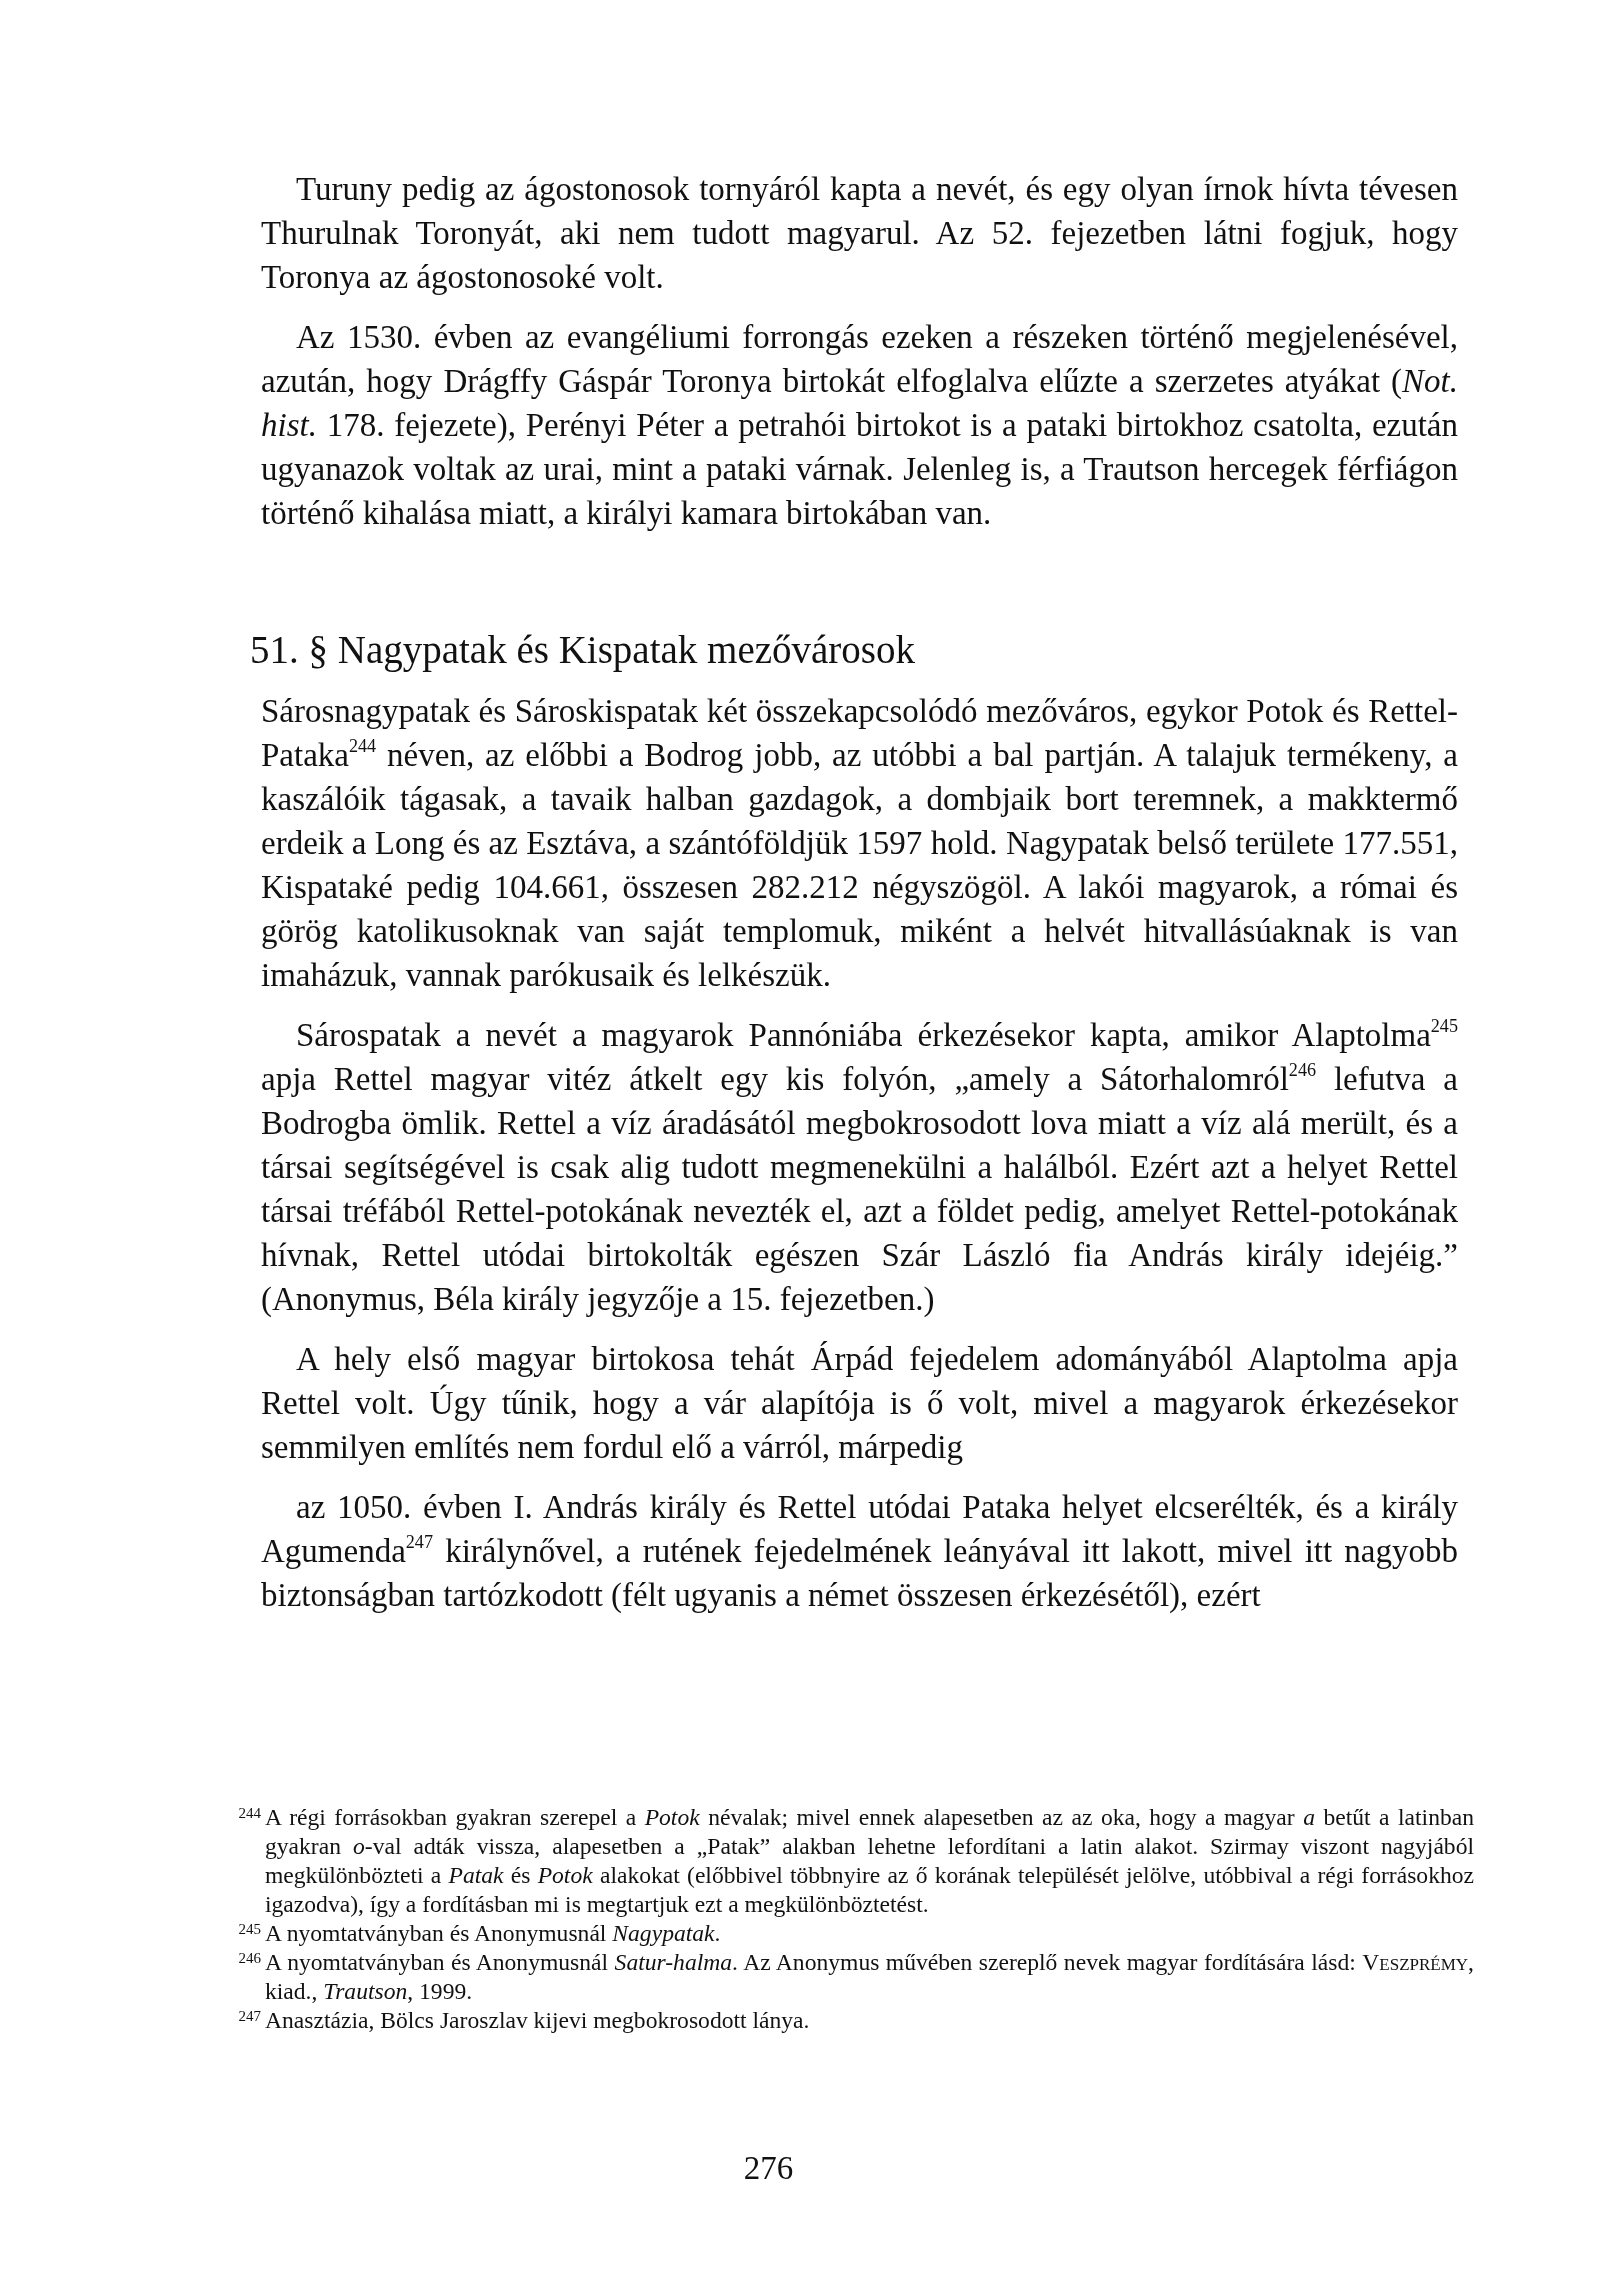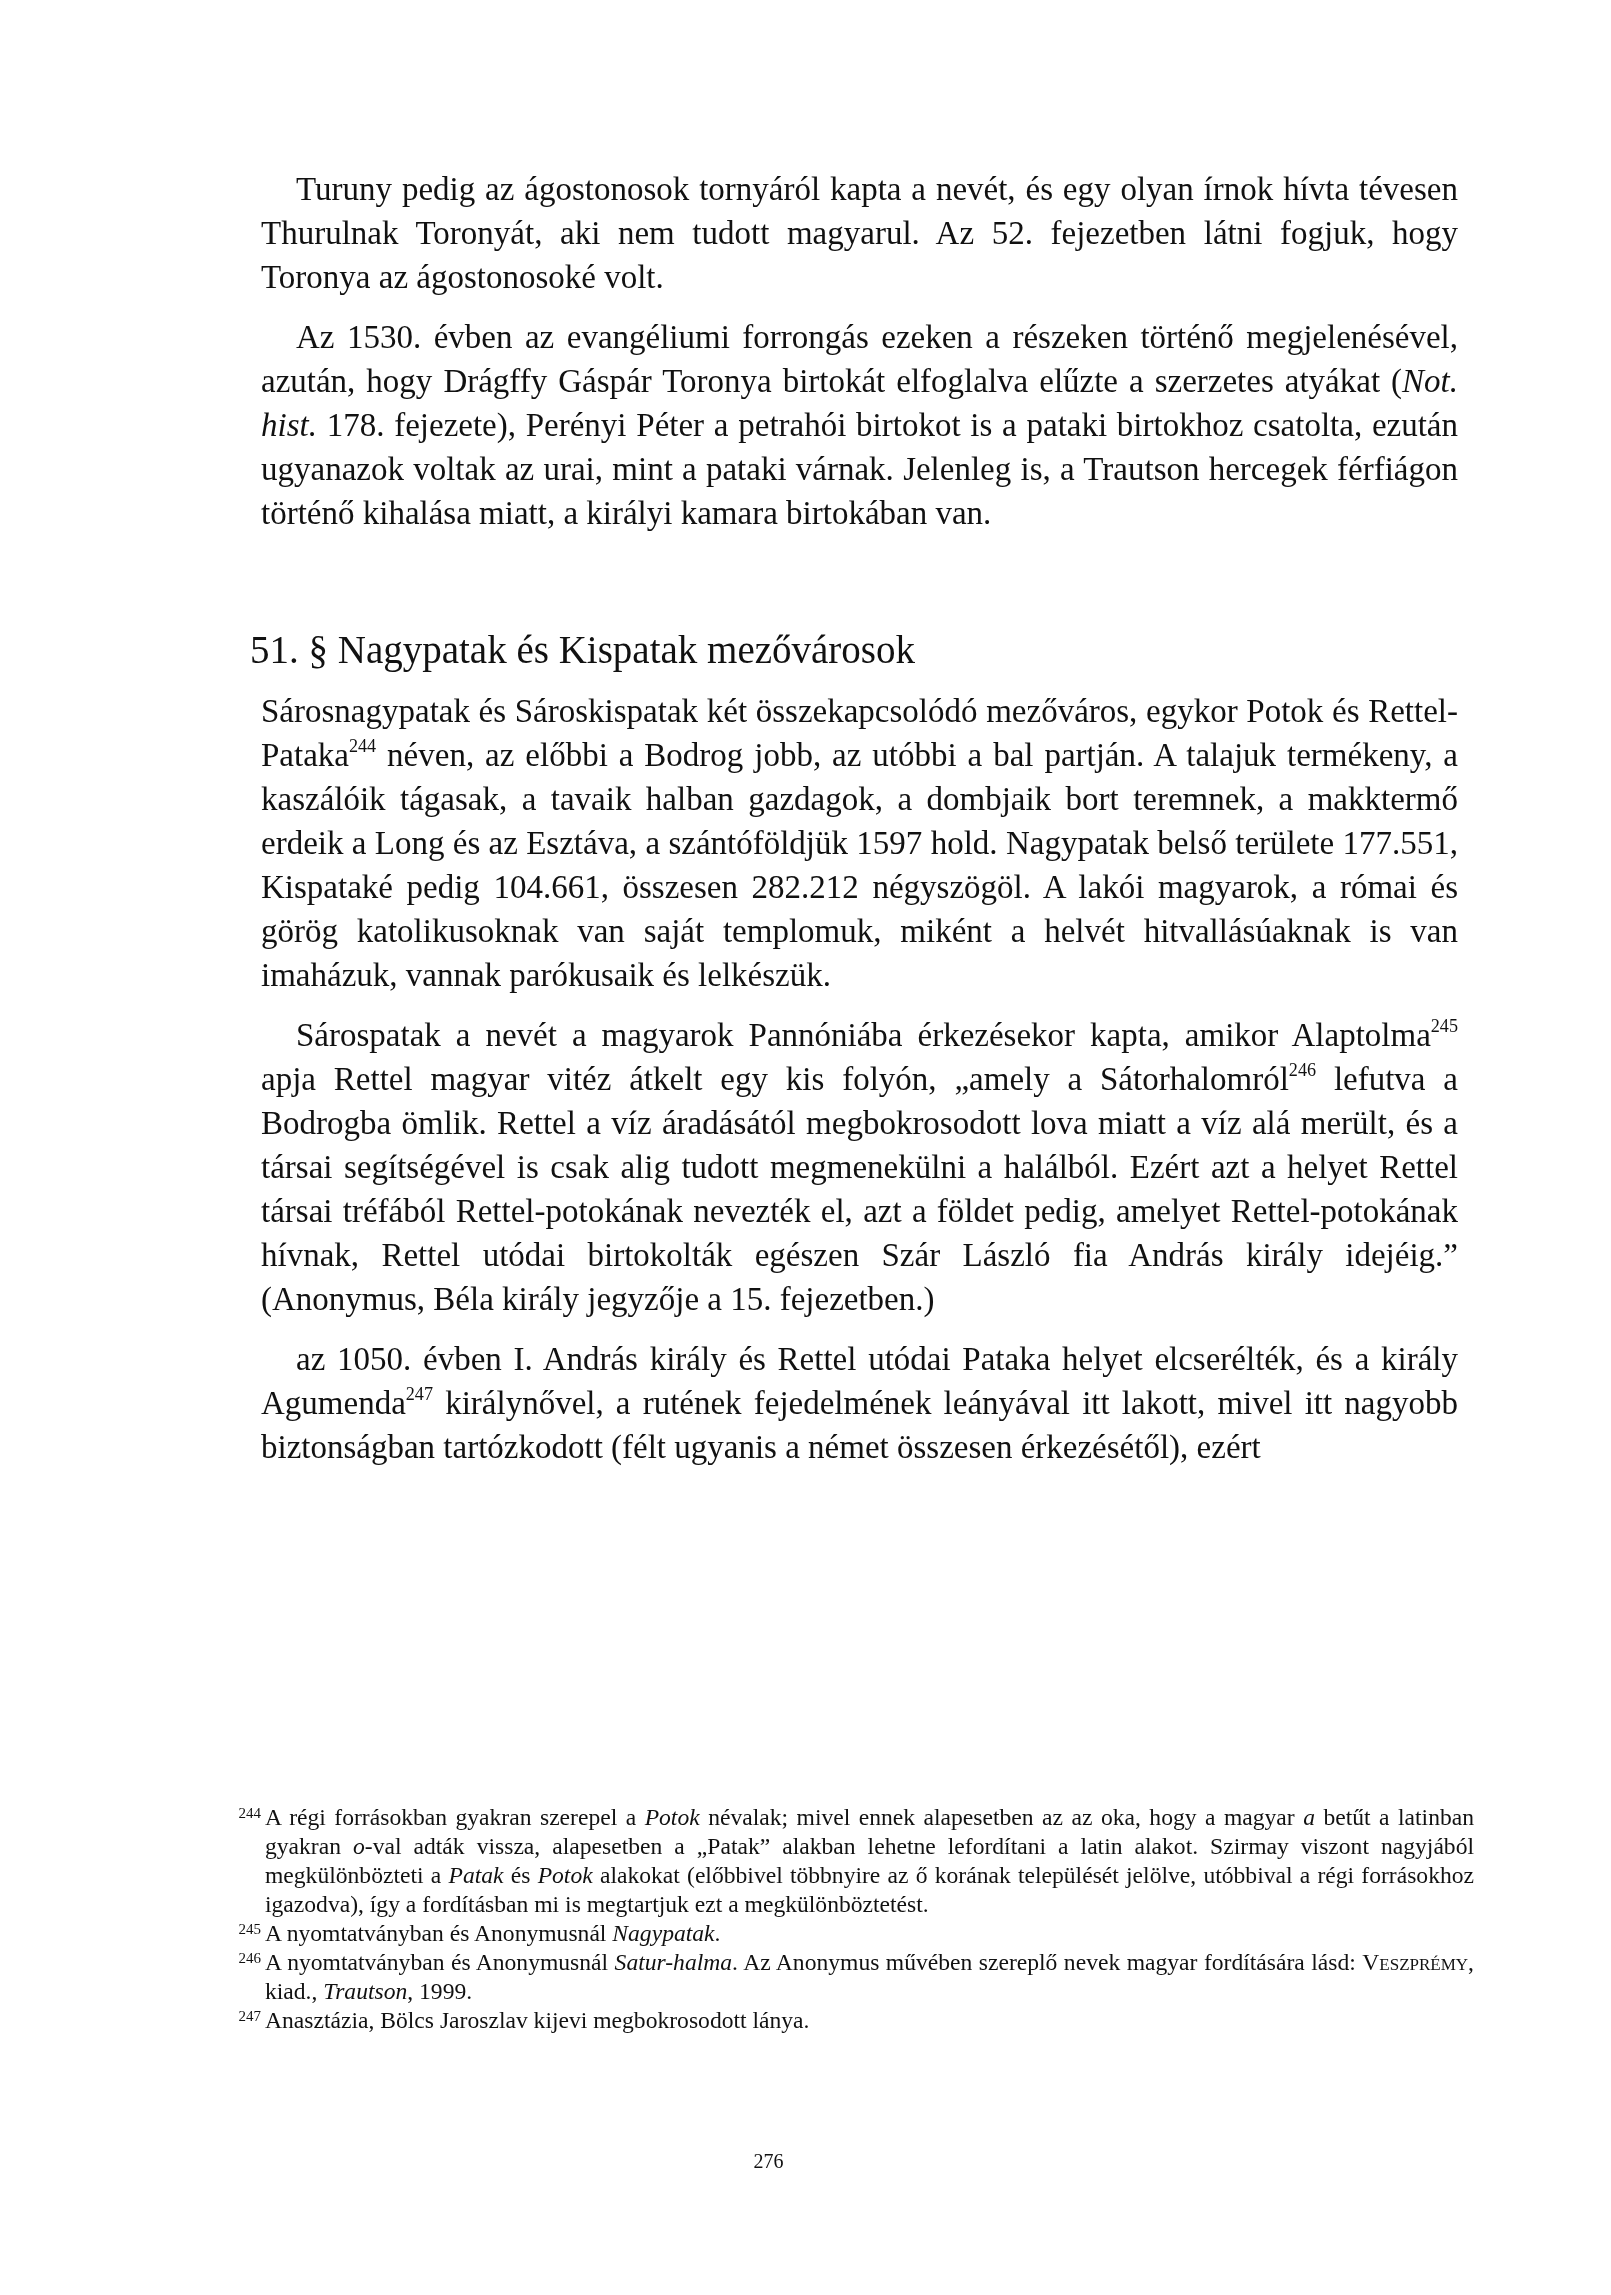--- a/index.html
+++ b/index.html
@@ -11,33 +11,34 @@
   .indent { text-indent: 35px; }
   .heading { font-size: 39px; line-height: 46px; margin: 5px; margin-top: 92px; font-weight: normal; }
   sup { font-size: 0.55em; line-height: 0; vertical-align: 0.75em; }
   i { font-style: italic; }
   .sc { font-variant: small-caps; }
   .footnotes { position: absolute; left: 245px; width: 1229px; top: 1803px;
                font-size: 23.6px; line-height: 29px; text-align: justify; }
   .fn { position: relative; padding-left: 20px; margin: 0; }
   .fn-num { position: absolute; left: -6.6px; top: 0; font-size: 15px; line-height: 21.5px; }
   .page-number { position: absolute; left: 0; width: 1537px; top: 2150px; text-align: center;
-                 font-size: 20px; }
+                 font-size: 33px; }
 </style>
 </head>
 <body>
 
 <div class="column body-text">
   <p class="indent">Turuny pedig az ágostonosok tornyáról kapta a nevét, és egy olyan írnok hívta tévesen Thurulnak Toronyát, aki nem tudott magyarul. Az 52. fejezetben látni fogjuk, hogy Toronya az ágostonosoké volt.</p>
   <p class="indent"><span>Az 1530. évben az evangéliumi forrongás ezeken a részeken történő megjelenésével, azután, hogy Drágffy Gáspár Toronya birtokát elfoglalva elűzte a szerzetes atyákat (</span><i>Not. hist.</i><span> 178. fejezete), Perényi Péter a petrahói birtokot is a pataki birtokhoz csatolta, ezután ugyanazok voltak az urai, mint a pataki várnak. Jelenleg is, a Trautson hercegek férfiágon történő kihalása miatt, a királyi kamara birtokában van.</span></p>
 
   <h2 class="heading">51. § Nagypatak és Kispatak mezővárosok</h2>
 
   <p><span>Sárosnagypatak és Sároskispatak két összekapcsolódó mezőváros, egykor Potok és Rettel-Pataka</span><sup>244</sup><span> néven, az előbbi a Bodrog jobb, az utóbbi a bal partján. A talajuk termékeny, a kaszálóik tágasak, a tavaik halban gazdagok, a dombjaik bort teremnek, a makktermő erdeik a Long és az Esztáva, a szántóföldjük 1597 hold. Nagypatak belső területe 177.551, Kispataké pedig 104.661, összesen 282.212 négyszögöl. A lakói magyarok, a római és görög katolikusoknak van saját templomuk, miként a helvét hitvallásúaknak is van imaházuk, vannak parókusaik és lelkészük.</span></p>
   <p class="indent"><span>Sárospatak a nevét a magyarok Pannóniába érkezésekor kapta, amikor Alaptolma</span><sup>245</sup><span> apja Rettel magyar vitéz átkelt egy kis folyón, „amely a Sátorhalomról</span><sup>246</sup><span> lefutva a Bodrogba ömlik. Rettel a víz áradásától megbokrosodott lova miatt a víz alá merült, és a társai segítségével is csak alig tudott megmenekülni a halálból. Ezért azt a helyet Rettel társai tréfából Rettel-potokának nevezték el, azt a földet pedig, amelyet Rettel-potokának hívnak, Rettel utódai birtokolták egészen Szár László fia András király idejéig.” (Anonymus, Béla király jegyzője a 15. fejezetben.)</span></p>
+  <p class="indent">A hely első magyar birtokosa tehát Árpád fejedelem adományából Alaptolma apja Rettel volt. Úgy tűnik, hogy a vár alapítója is ő volt, mivel a magyarok érkezésekor semmilyen említés nem fordul elő a várról, márpedig</p>
   <p class="indent"><span>az 1050. évben I. András király és Rettel utódai Pataka helyet elcserélték, és a király Agumenda</span><sup>247</sup><span> királynővel, a rutének fejedelmének leányával itt lakott, mivel itt nagyobb biztonságban tartózkodott (félt ugyanis a német összesen érkezésétől), ezért</span></p>
 </div>
 
 <div class="footnotes">
   <p class="fn">
     <span class="fn-num">244</span><span>A régi forrásokban gyakran szerepel a </span><i>Potok</i><span> névalak; mivel ennek alapesetben az az oka, hogy a magyar </span><i>a</i><span> betűt a latinban gyakran </span><i>o</i><span>-val adták vissza, alapesetben a „Patak” alakban lehetne lefordítani a latin alakot. Szirmay viszont nagyjából megkülönbözteti a </span><i>Patak</i><span> és </span><i>Potok</i><span> alakokat (előbbivel többnyire az ő korának települését jelölve, utóbbival a régi forrásokhoz igazodva), így a fordításban mi is megtartjuk ezt a megkülönböztetést.</span>
   </p>
   <p class="fn">
     <span class="fn-num">245</span><span>A nyomtatványban és Anonymusnál </span><i>Nagypatak</i><span>.</span>
   </p>

